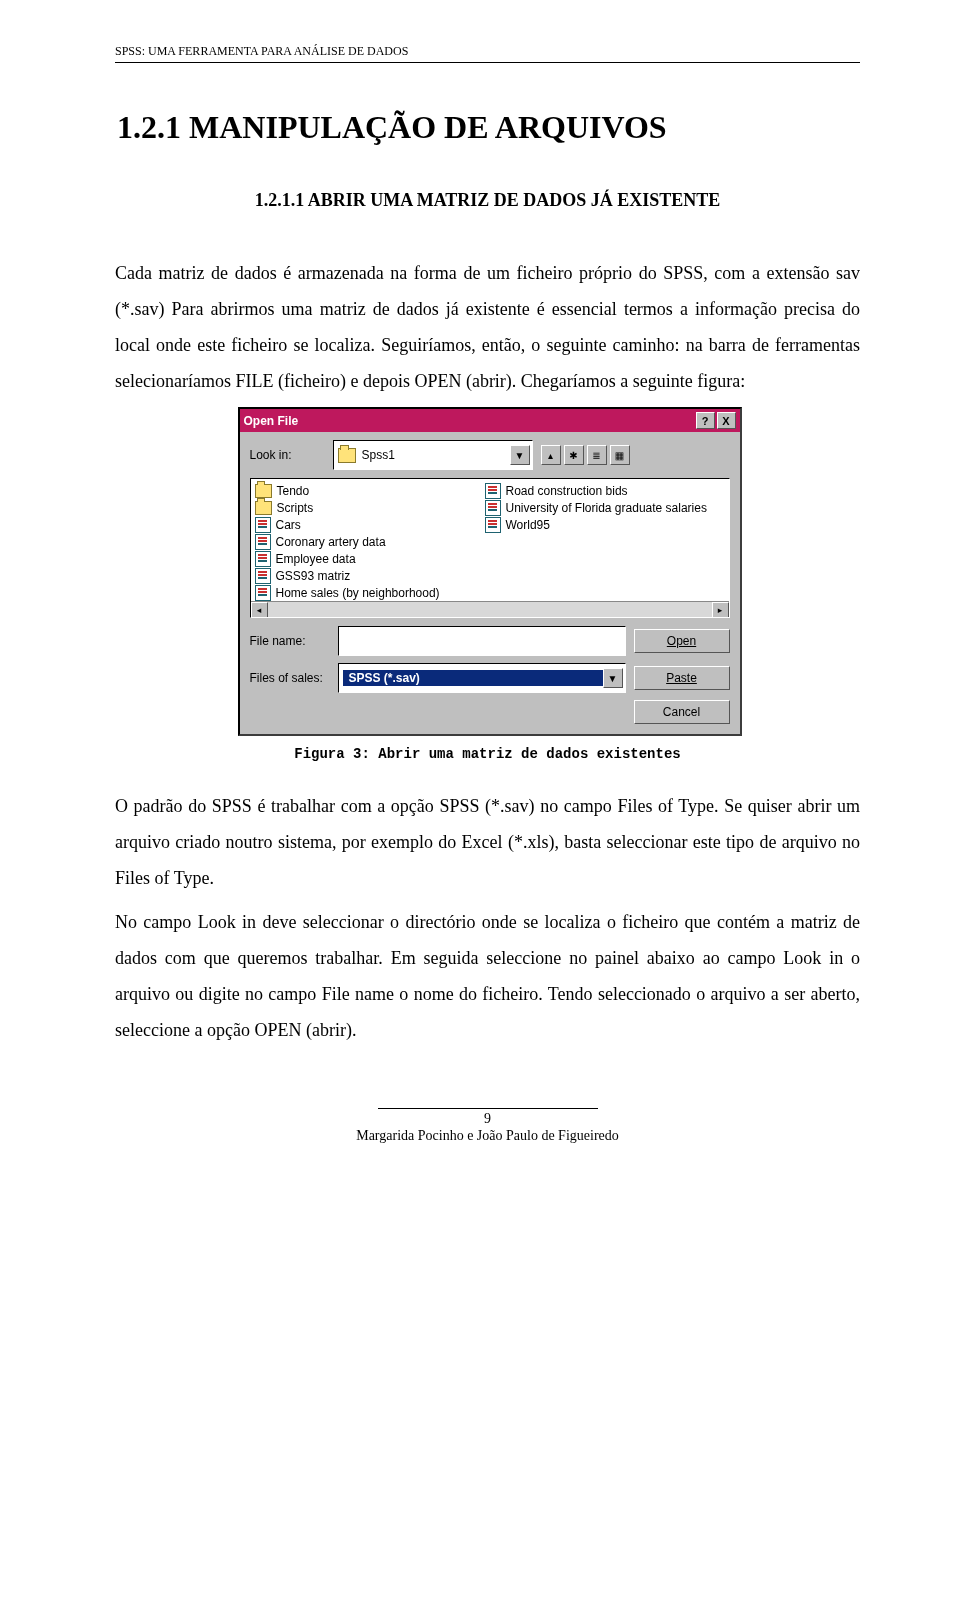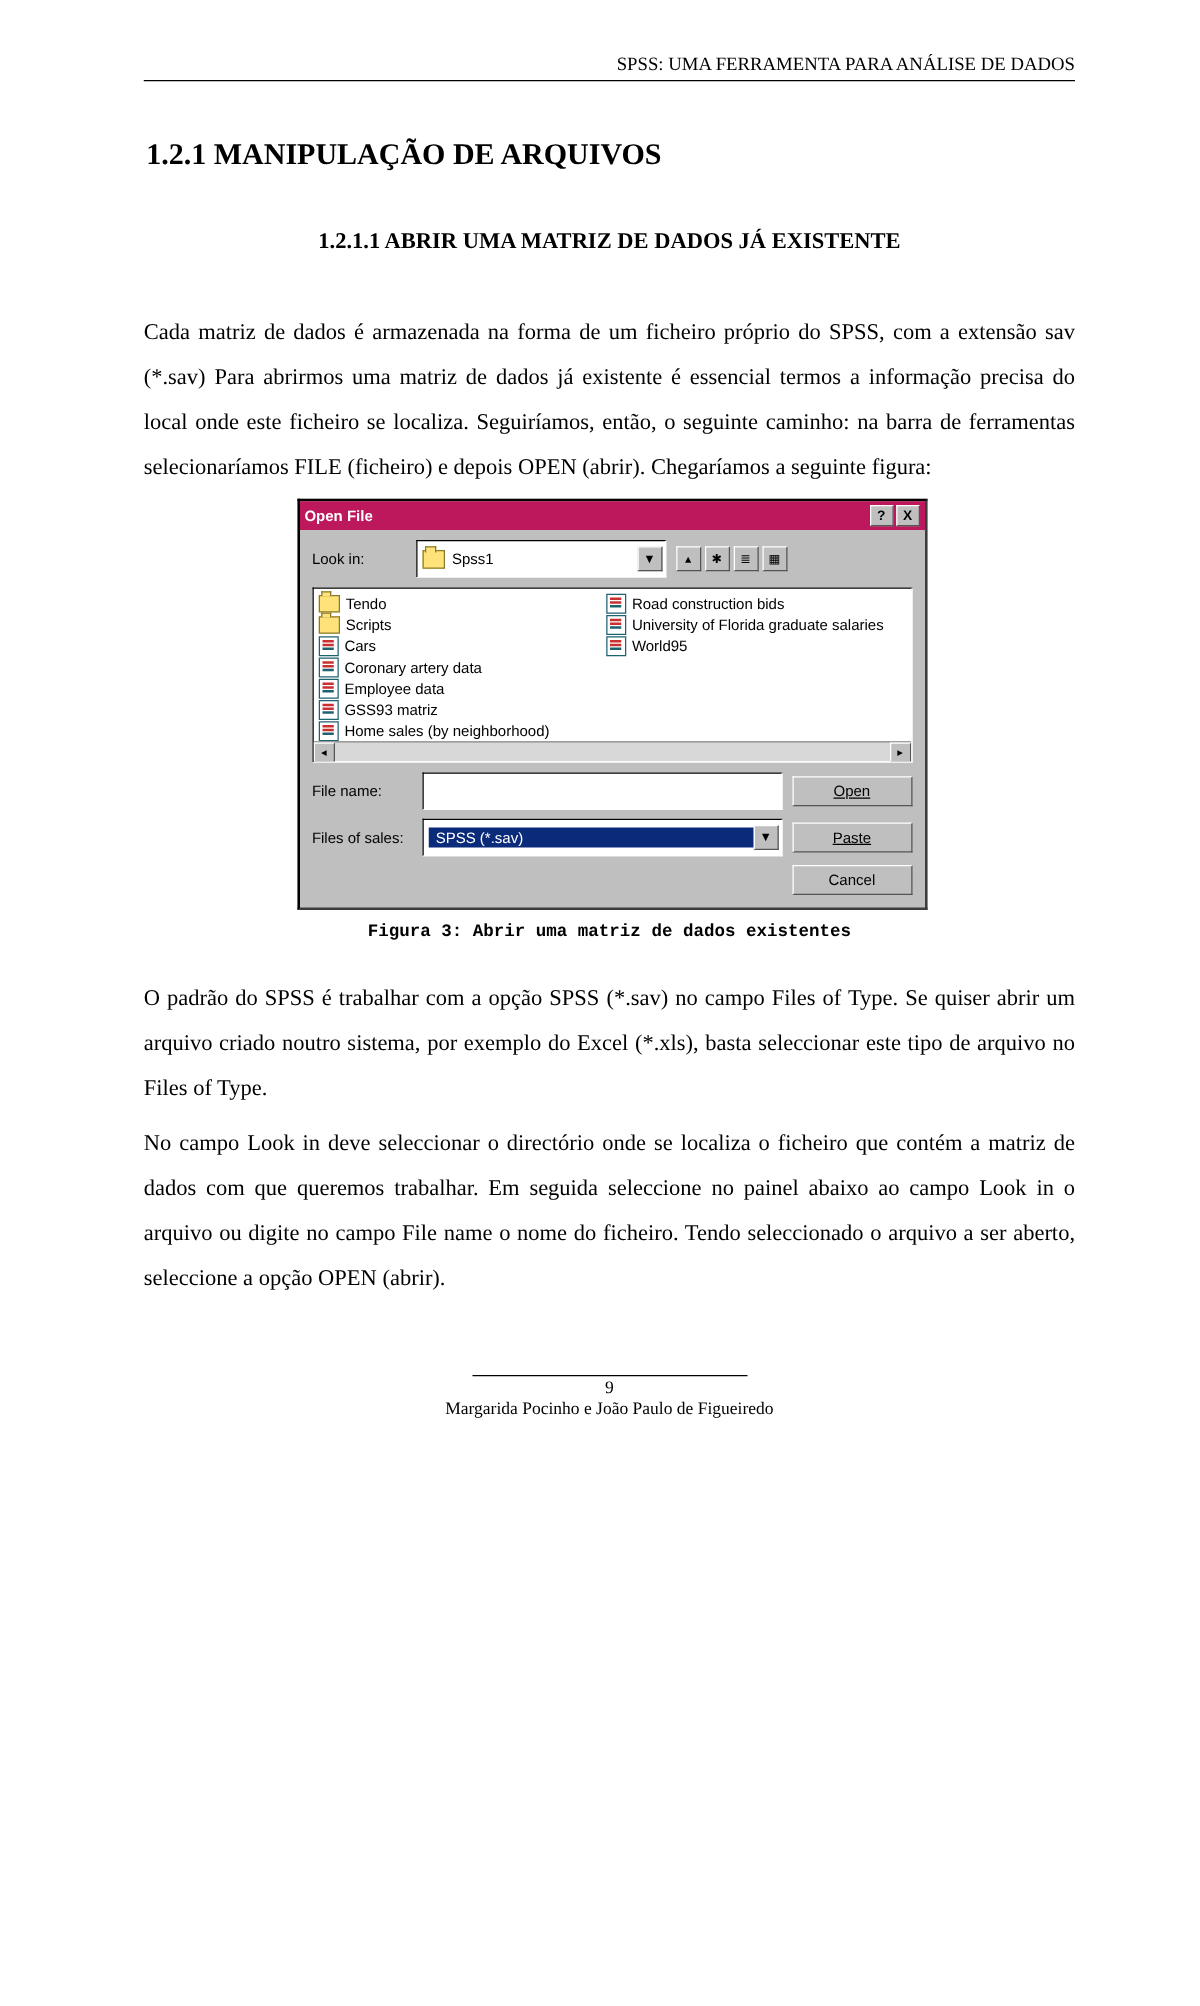--- a/index.html
+++ b/index.html
@@ -8,32 +8,32 @@
     background: #fff;
     font-family: "Book Antiqua", Palatino, Georgia, serif;
     color: #000;
     width: 960px;
   }
   .page {
     padding: 44px 100px 40px 115px;
     box-sizing: border-box;
   }
   .header-line {
-    text-align: right;
-    font-size: 15px;
+    text-align: left;
+    font-size: 12px;
     font-variant: small-caps;
     margin-bottom: 3px;
   }
   .header-rule {
     border: none;
     border-top: 1.5px solid #000;
     margin: 0 0 46px 0;
   }
   .h-section {
-    font-size: 24px;
+    font-size: 32px;
     font-variant: small-caps;
     margin: 0 0 44px 2px;
   }
   .h-sub {
     font-size: 18px;
     font-variant: small-caps;
     text-align: center;
     margin: 0 0 44px 0;
   }
   .body-p {
@@ -151,21 +151,21 @@
   .hscroll .sbtn{width:15px;height:14px;background:#bfbfbf;border:1px solid #fff;border-right-color:#555;border-bottom-color:#555;display:flex;align-items:center;justify-content:center;font-size:9px;}
   .bottom-grid{ display:grid; grid-template-columns: 80px 1fr 96px; column-gap:8px; row-gap:7px; align-items:center; margin-top:8px;}
   .bottom-grid .txt{ width:100%; }
   .winbtn{
     height:22px; background:#bfbfbf;
     border:1px solid #fff; border-right-color:#555;border-bottom-color:#555;
     display:flex; align-items:center; justify-content:center;
     font-size:12px;
   }
   .winbtn .ul{ text-decoration:underline; }
-  .combo.ftype{ background:#fff; }
+  .combo.ftype{ background:#fff;font-weight:bold; }
   .combo.ftype .sel{
     background:#0a2a7a; color:#fff; padding:0 6px; height:16px; display:flex; align-items:center; flex:1;
   }
 
   .footer-area{ margin-top:60px; text-align:center; }
   .footer-rule{ width:220px; border:none; border-top:1px solid #000; margin:0 auto 2px auto;}
   .footer-num{ font-size:14px; margin-bottom:1px;}
   .footer-name{ font-size:14px;}
 </style>
 </head>

